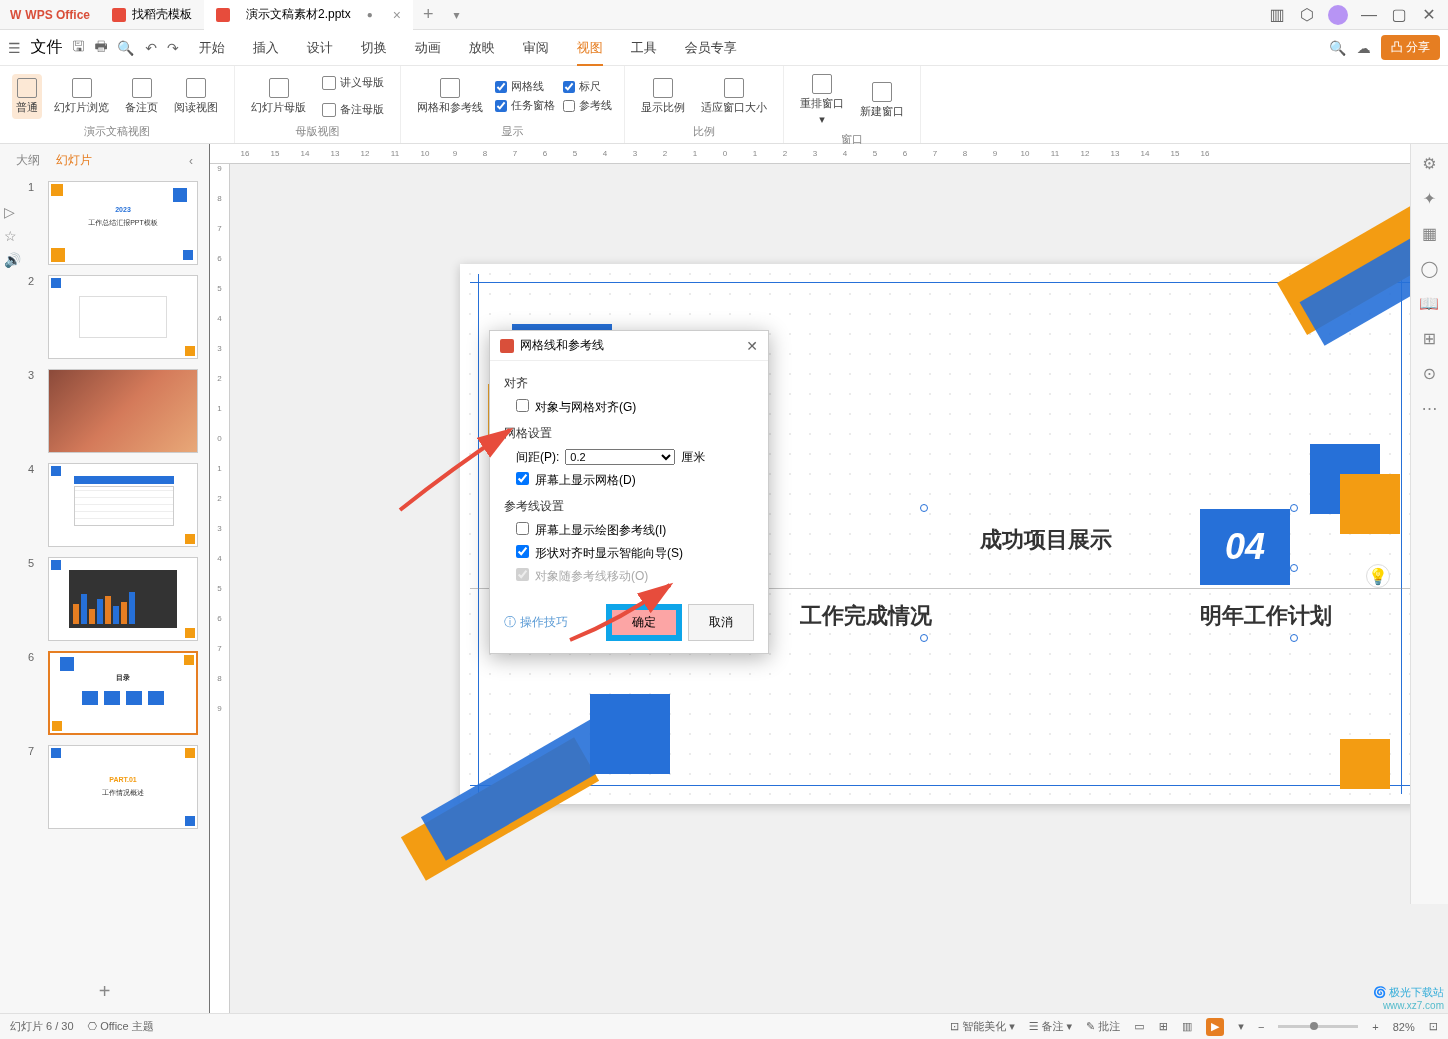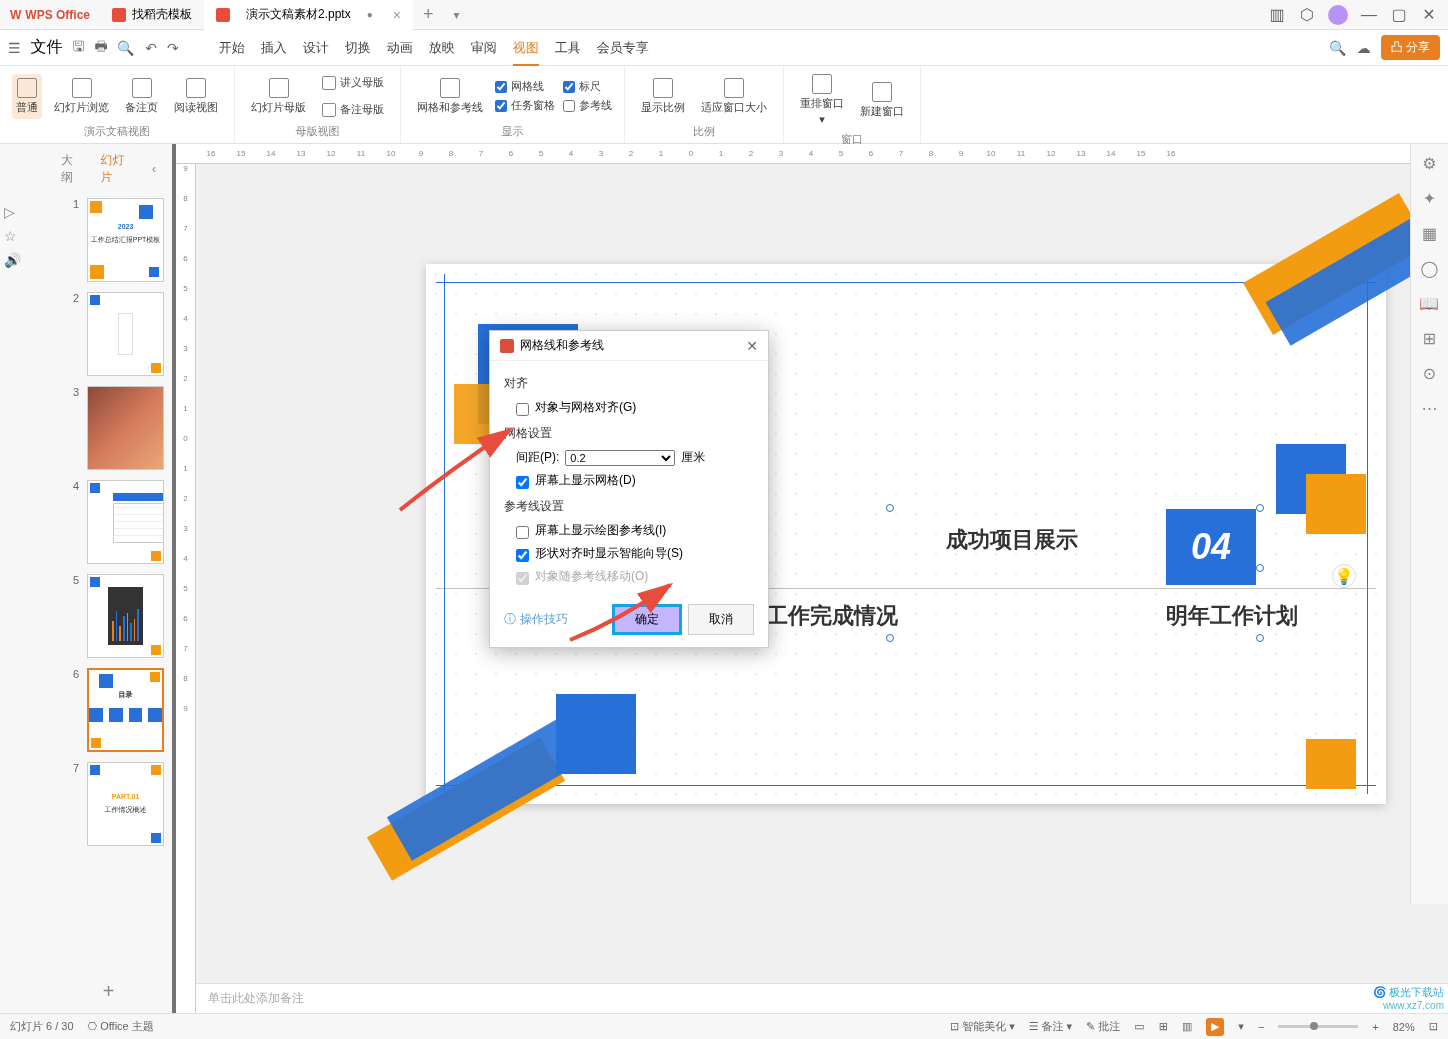--- a/index.html
+++ b/index.html
@@ -16,21 +16,21 @@
 .titlebar .newtab { padding: 0 10px; color: #888; font-size: 18px; }
 .titlebar .spacer { flex: 1; }
 .titlebar .winbtns { display: flex; align-items: center; gap: 12px; padding: 0 10px; }
 .titlebar .winbtn { width: 18px; height: 18px; display: flex; align-items: center; justify-content: center; color: #666; }
 .titlebar .avatar { width: 20px; height: 20px; border-radius: 50%; background: #b794f4; }
 
 
 .menubar { height: 36px; background: #fff; display: flex; align-items: center; padding: 0 8px; border-bottom: 1px solid #e8e8e8; }
 .menubar .mleft { display: flex; align-items: center; gap: 10px; }
 .menubar .micon { color: #666; font-size: 14px; }
-.menubar .mtabs { display: flex; margin-left: 40px; gap: 16px; }
+.menubar .mtabs { display: flex; margin-left: 20px; gap: 28px; }
 .menubar .mtab { font-size: 13px; color: #444; padding: 8px 0; position: relative; }
 .menubar .mtab.active { color: #e67e22; }
 .menubar .mtab.active::after { content: ''; position: absolute; bottom: -1px; left: 0; right: 0; height: 2px; background: #e67e22; }
 .menubar .mright { margin-left: auto; display: flex; align-items: center; gap: 10px; }
 .menubar .share { background: #e67e22; color: #fff; padding: 4px 10px; border-radius: 4px; font-size: 12px; }
 
 
 .ribbon { height: 78px; background: #fff; display: flex; border-bottom: 1px solid #e0e0e0; }
 .ribbon .group { display: flex; flex-direction: column; padding: 4px 12px; border-right: 1px solid #eee; }
 .ribbon .group .grow { display: flex; gap: 8px; flex: 1; align-items: center; }
@@ -40,21 +40,21 @@
 .ribbon .gbtn .gicon { width: 20px; height: 20px; border: 1px solid #888; border-radius: 2px; }
 .ribbon .gbtn.small { flex-direction: row; gap: 4px; }
 .ribbon .gcol { display: flex; flex-direction: column; gap: 4px; font-size: 11px; color: #444; }
 .ribbon .gcheck { display: flex; align-items: center; gap: 4px; font-size: 11px; }
 .ribbon .gcheck input { width: 12px; height: 12px; accent-color: #2670d8; }
 
 
 .main { display: flex; height: calc(1039px - 30px - 36px - 78px - 26px); }
 
 
-.sidepanel { width: 176px; background: #f7f7f7; display: flex; flex-direction: column; border-right: 4px solid #737373; padding-left: 45px; }
+.sidepanel { width: 210px; background: #f7f7f7; display: flex; flex-direction: column; border-right: 1px solid #737373; }
 .sidepanel .sphead { display: flex; padding: 8px 16px; gap: 16px; font-size: 12px; align-items: center; }
 .sidepanel .sphead .sptab { color: #888; }
 .sidepanel .sphead .sptab.active { color: #e67e22; }
 .sidepanel .sphead .collapse { margin-left: auto; color: #888; }
 .sidepanel .sideicons { position: absolute; left: 0; top: 200px; width: 28px; display: flex; flex-direction: column; gap: 8px; padding: 4px; }
 .sidepanel .sideicons span { font-size: 14px; color: #888; }
 .sidepanel .slides { flex: 1; overflow: auto; padding: 4px 8px 4px 28px; }
 .sidepanel .slide { display: flex; gap: 8px; margin-bottom: 10px; }
 .sidepanel .slide .snum { font-size: 11px; color: #666; width: 12px; }
 .sidepanel .slide .sthumb { width: 150px; height: 84px; background: #fff; border: 1px solid #ccc; position: relative; overflow: hidden; }
@@ -94,29 +94,29 @@
 .statusbar .sbtn { display: flex; align-items: center; gap: 3px; }
 .statusbar .playbtn { width: 18px; height: 18px; background: #e67e22; border-radius: 3px; display: flex; align-items: center; justify-content: center; color: #fff; }
 
 
 .dialog { position: absolute; left: 489px; top: 330px; width: 280px; background: #fff; border: 1px solid #ccc; box-shadow: 0 4px 20px rgba(0,0,0,0.3); font-size: 12px; }
 .dialog .dtitle { display: flex; align-items: center; padding: 6px 10px; gap: 6px; border-bottom: 1px solid #eee; }
 .dialog .dtitle .dicon { width: 14px; height: 14px; background: #d94f3a; border-radius: 2px; }
 .dialog .dtitle .dclose { margin-left: auto; color: #666; font-size: 14px; }
 .dialog .dbody { padding: 8px 14px; }
 .dialog .dsection { font-size: 12px; color: #333; margin: 6px 0 4px; }
-.dialog .drow { display: flex; align-items: flex-end; gap: 6px; padding: 3px 0 3px 12px; }
+.dialog .drow { display: flex; align-items: flex-start; gap: 6px; padding: 3px 0 3px 12px; }
 .dialog .drow input[type=checkbox] { width: 13px; height: 13px; }
 .dialog .drow.disabled { color: #aaa; }
 .dialog select { width: 110px; font-size: 11px; }
 .dialog .dfoot { display: flex; justify-content: space-between; align-items: center; padding: 8px 14px 12px; }
 .dialog .dtips { color: #5b9bd5; display: flex; align-items: center; gap: 4px; }
 .dialog .dbtns { display: flex; gap: 6px; }
 .dialog .dbtn { padding: 4px 20px; border: 1px solid #ccc; background: #f5f5f5; font-size: 12px; }
-.dialog .dbtn.primary { border: 3px solid #0ea5e9; background: #c4b5fd; }
+.dialog .dbtn.primary { border: 6px solid #0ea5e9; background: #fca5a5; }
 
 
 .arrow { position: absolute; pointer-events: none; }
 
 
 .th-corner { position: absolute; }
 .th-text { position: absolute; font-size: 7px; text-align: center; width: 100%; }
 
 
 .watermark { position: absolute; right: 4px; bottom: 28px; font-size: 11px; color: #3aafda; display: flex; flex-direction: column; align-items: flex-end; }
@@ -472,21 +472,20 @@
         <div class="handle" style="top:300px;left:110px"></div>
         <div class="handle" style="top:300px;left:830px"></div>
         <div class="handle" style="top:370px;left:110px"></div>
         <div class="handle" style="top:370px;left:460px"></div>
         <div class="handle" style="top:370px;left:830px"></div>
       </div>
 
       <div class="bulb">💡</div>
     </div>
 
-    <div class="notes" style="position:absolute;bottom:0;left:20px;right:0">单击此处添加备注</div>
   </div>
 </div>
 
 <div class="rtoolbar">
   <span>⚙</span>
   <span>✦</span>
   <span>▦</span>
   <span>◯</span>
   <span>📖</span>
   <span>⊞</span>

